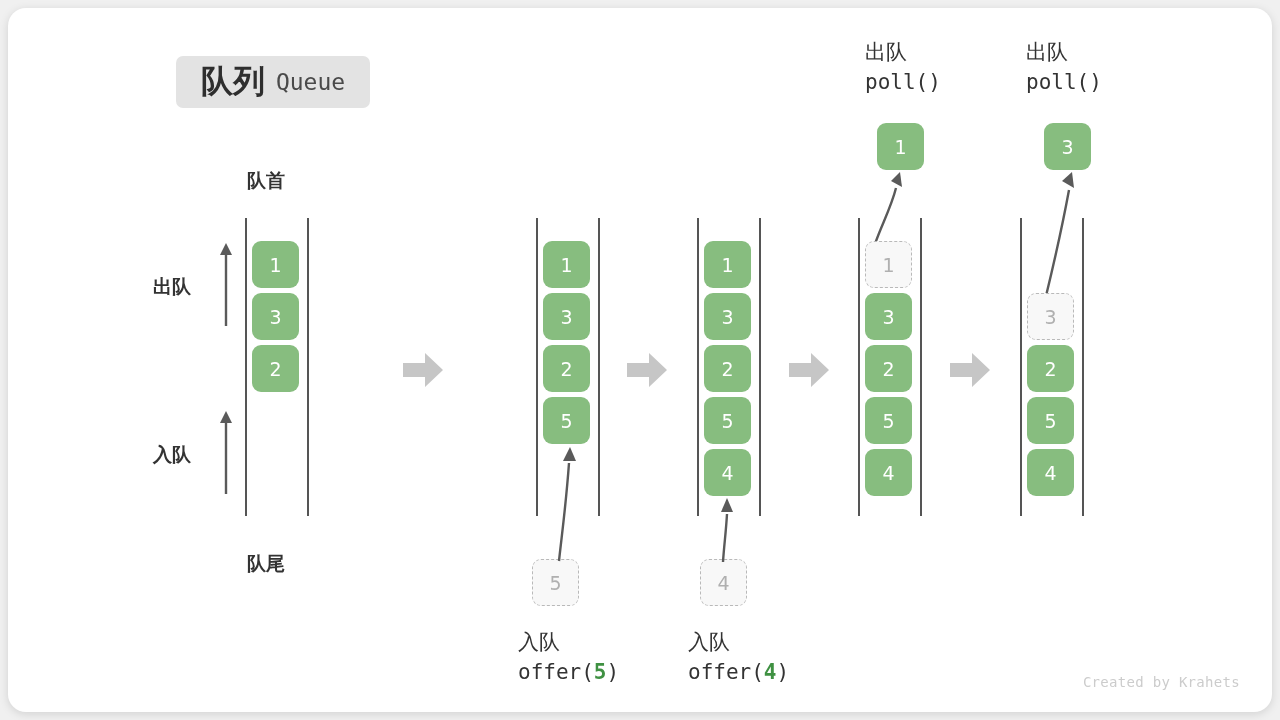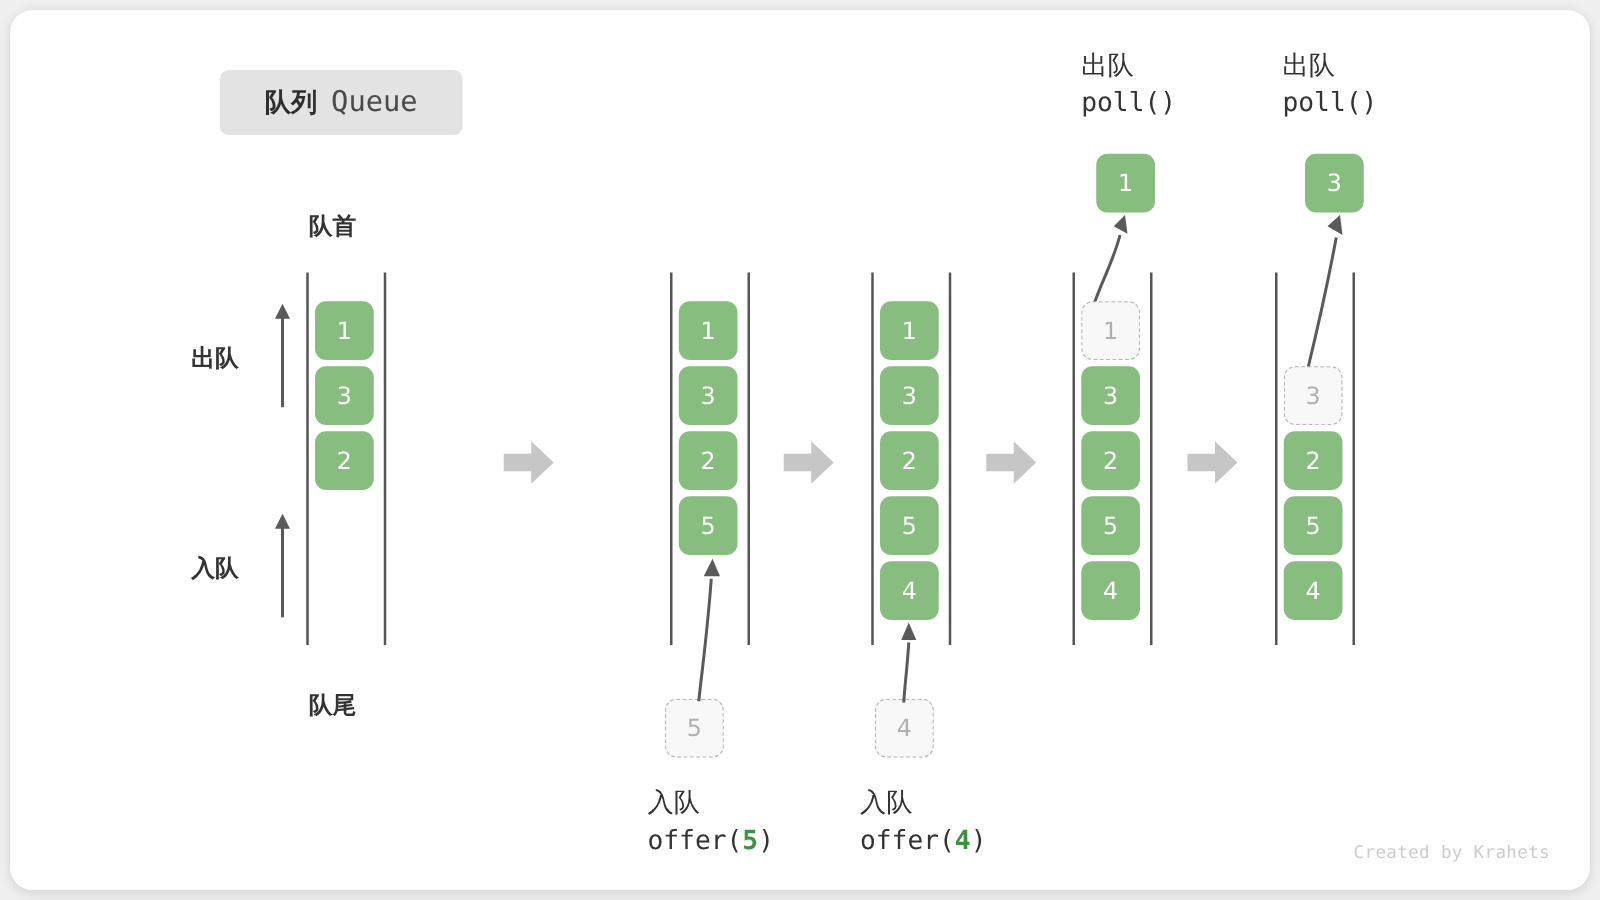--- a/index.html
+++ b/index.html
@@ -24,21 +24,21 @@
     position: absolute;
     left: 168px; top: 48px;
     width: 194px; height: 52px;
     background: #e3e3e3;
     border-radius: 7px;
     display: flex; align-items: center; justify-content: center;
     gap: 11px;
     white-space: nowrap;
   }
   #title-cn {
-    font-size: 21px; font-weight: bold; color: #2e2e2e;
+    font-size: 32px; font-weight: bold; color: #2e2e2e;
     font-family: "DejaVu Sans", sans-serif;
   }
   #title-en {
     font-size: 23px; color: #4a4a4a;
     font-family: "DejaVu Sans Mono", monospace;
   }
 
   
   .cjk-bold {
     font-family: Liberation Serif, serif;

